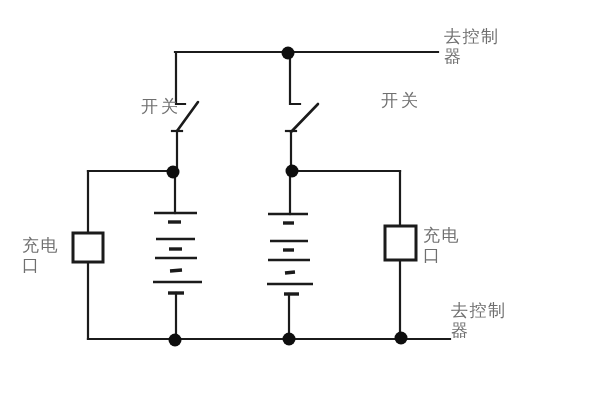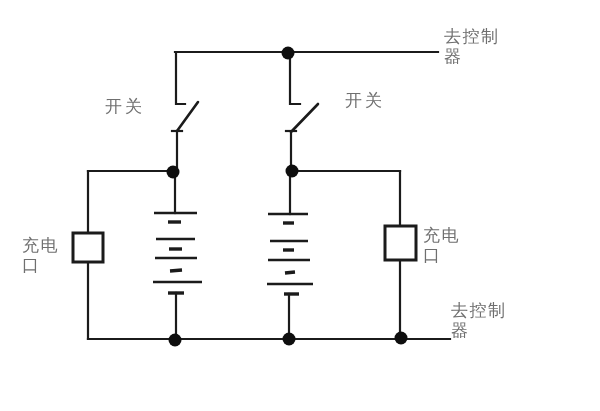--- a/index.html
+++ b/index.html
@@ -21,21 +21,21 @@
   .junction { fill: var(--dot, #0e0e0e); }
   .lbl {
     position: absolute;
     color: var(--label_text, #6f6f6f);
     font-size: 17px;
     line-height: 20px;
     letter-spacing: 1.5px;
     word-break: break-all;
     line-break: anywhere;
   }
-  .lbl.nowrap { white-space: nowrap; letter-spacing: 3px; }
+  .lbl.nowrap { white-space: nowrap; letter-spacing: 3px; margin-left: 36px; }
   .lbl.w3 { width: 58px; }  
   .lbl.w2 { width: 42px; }  
 </style>
 </head>
 <body>
 
 <div class="stage">
 
   <svg width="600" height="411" viewBox="0 0 600 411">
 

